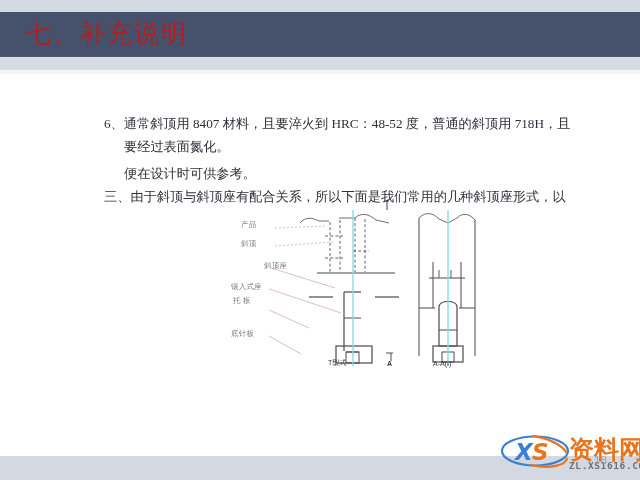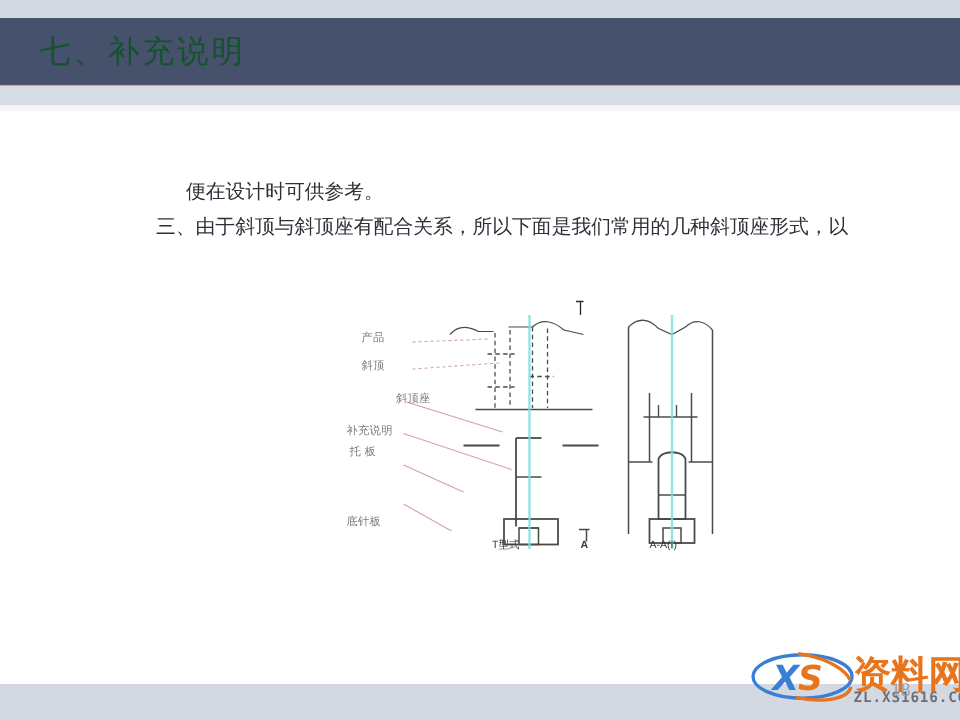--- a/index.html
+++ b/index.html
@@ -31,22 +31,22 @@
     left: 0; top: 12px;
     width: 640px; height: 44px;
     background: #46516b;
     border-bottom: 1px solid #5b4f6e;
   }
   .header-title {
     position: absolute;
     left: 26px; top: 13px;
     height: 50px;
     line-height: 42px;
-    color: #14532d;
-    font-size: 21px;
+    color: #b91c1c;
+    font-size: 25px;
     letter-spacing: 2px;
     font-family: "DejaVu Serif", "Liberation Serif", serif;
     white-space: nowrap;
   }
   .header-underband {
     position: absolute;
     left: 0; top: 57px;
     width: 640px; height: 13px;
     background: #d7dbe3;
   }
@@ -152,20 +152,24 @@
 
 <div class="slide">
 
   <div class="header-topstrip"></div>
   <div class="header-bar"></div>
   <div class="header-title">七、补充说明</div>
   <div class="header-underband"></div>
   <div class="header-underband2"></div>
 
   <div class="body-text">
+    <div class="para">
+      <span class="para-line">6、通常斜顶用 8407 材料，且要淬火到 HRC：48-52 度，普通的斜顶用 718H，且</span>
+      <span class="para-line indent">要经过表面氮化。</span>
+    </div>
     <div class="para p2">
       <span class="para-line indent">便在设计时可供参考。</span>
       <span class="para-line">三、由于斜顶与斜顶座有配合关系，所以下面是我们常用的几种斜顶座形式，以</span>
     </div>
   </div>
 
   <div class="drawing">
     <svg width="250" height="178" viewBox="0 0 250 178">
       <g stroke="#2b2b2b" fill="none" stroke-width="0.9" opacity="0.85">
 
@@ -233,23 +237,23 @@
 
       <g stroke="#2b2b2b" stroke-width="0.9">
         <line x1="144" y1="5" x2="144" y2="14"></line>
         <line x1="141" y1="5" x2="146" y2="5"></line>
       </g>
     </svg>
 
     <span class="lbl" style="left:-2px; top:24px;text-align:right;">产品</span>
     <span class="lbl" style="left:-2px; top:43px;">斜顶</span>
     <span class="lbl" style="left:-8px; top:65px;margin-left:29px;">斜顶座</span>
-    <span class="lbl" style="left:-12px; top:86px;">补充说明</span>
+    <span class="lbl" style="left:-12px; top:86px;">镶入式座</span>
     <span class="lbl" style="left:-10px; top:100px;">托 板</span>
-    <span class="lbl" style="left:-12px; top:133px;margin-top:14px;">底针板</span>
+    <span class="lbl" style="left:-12px; top:133px;">底针板</span>
 
     <span class="caption" style="left:85px; top:162px;">T型式</span>
     <span class="caption" style="left:144px; top:164px; font-weight:bold;">A</span>
     <span class="caption" style="left:190px; top:164px;">A-A(I)</span>
   </div>
 
   <div class="footer-band"></div>
 
   <div class="page-number">18</div>
 

